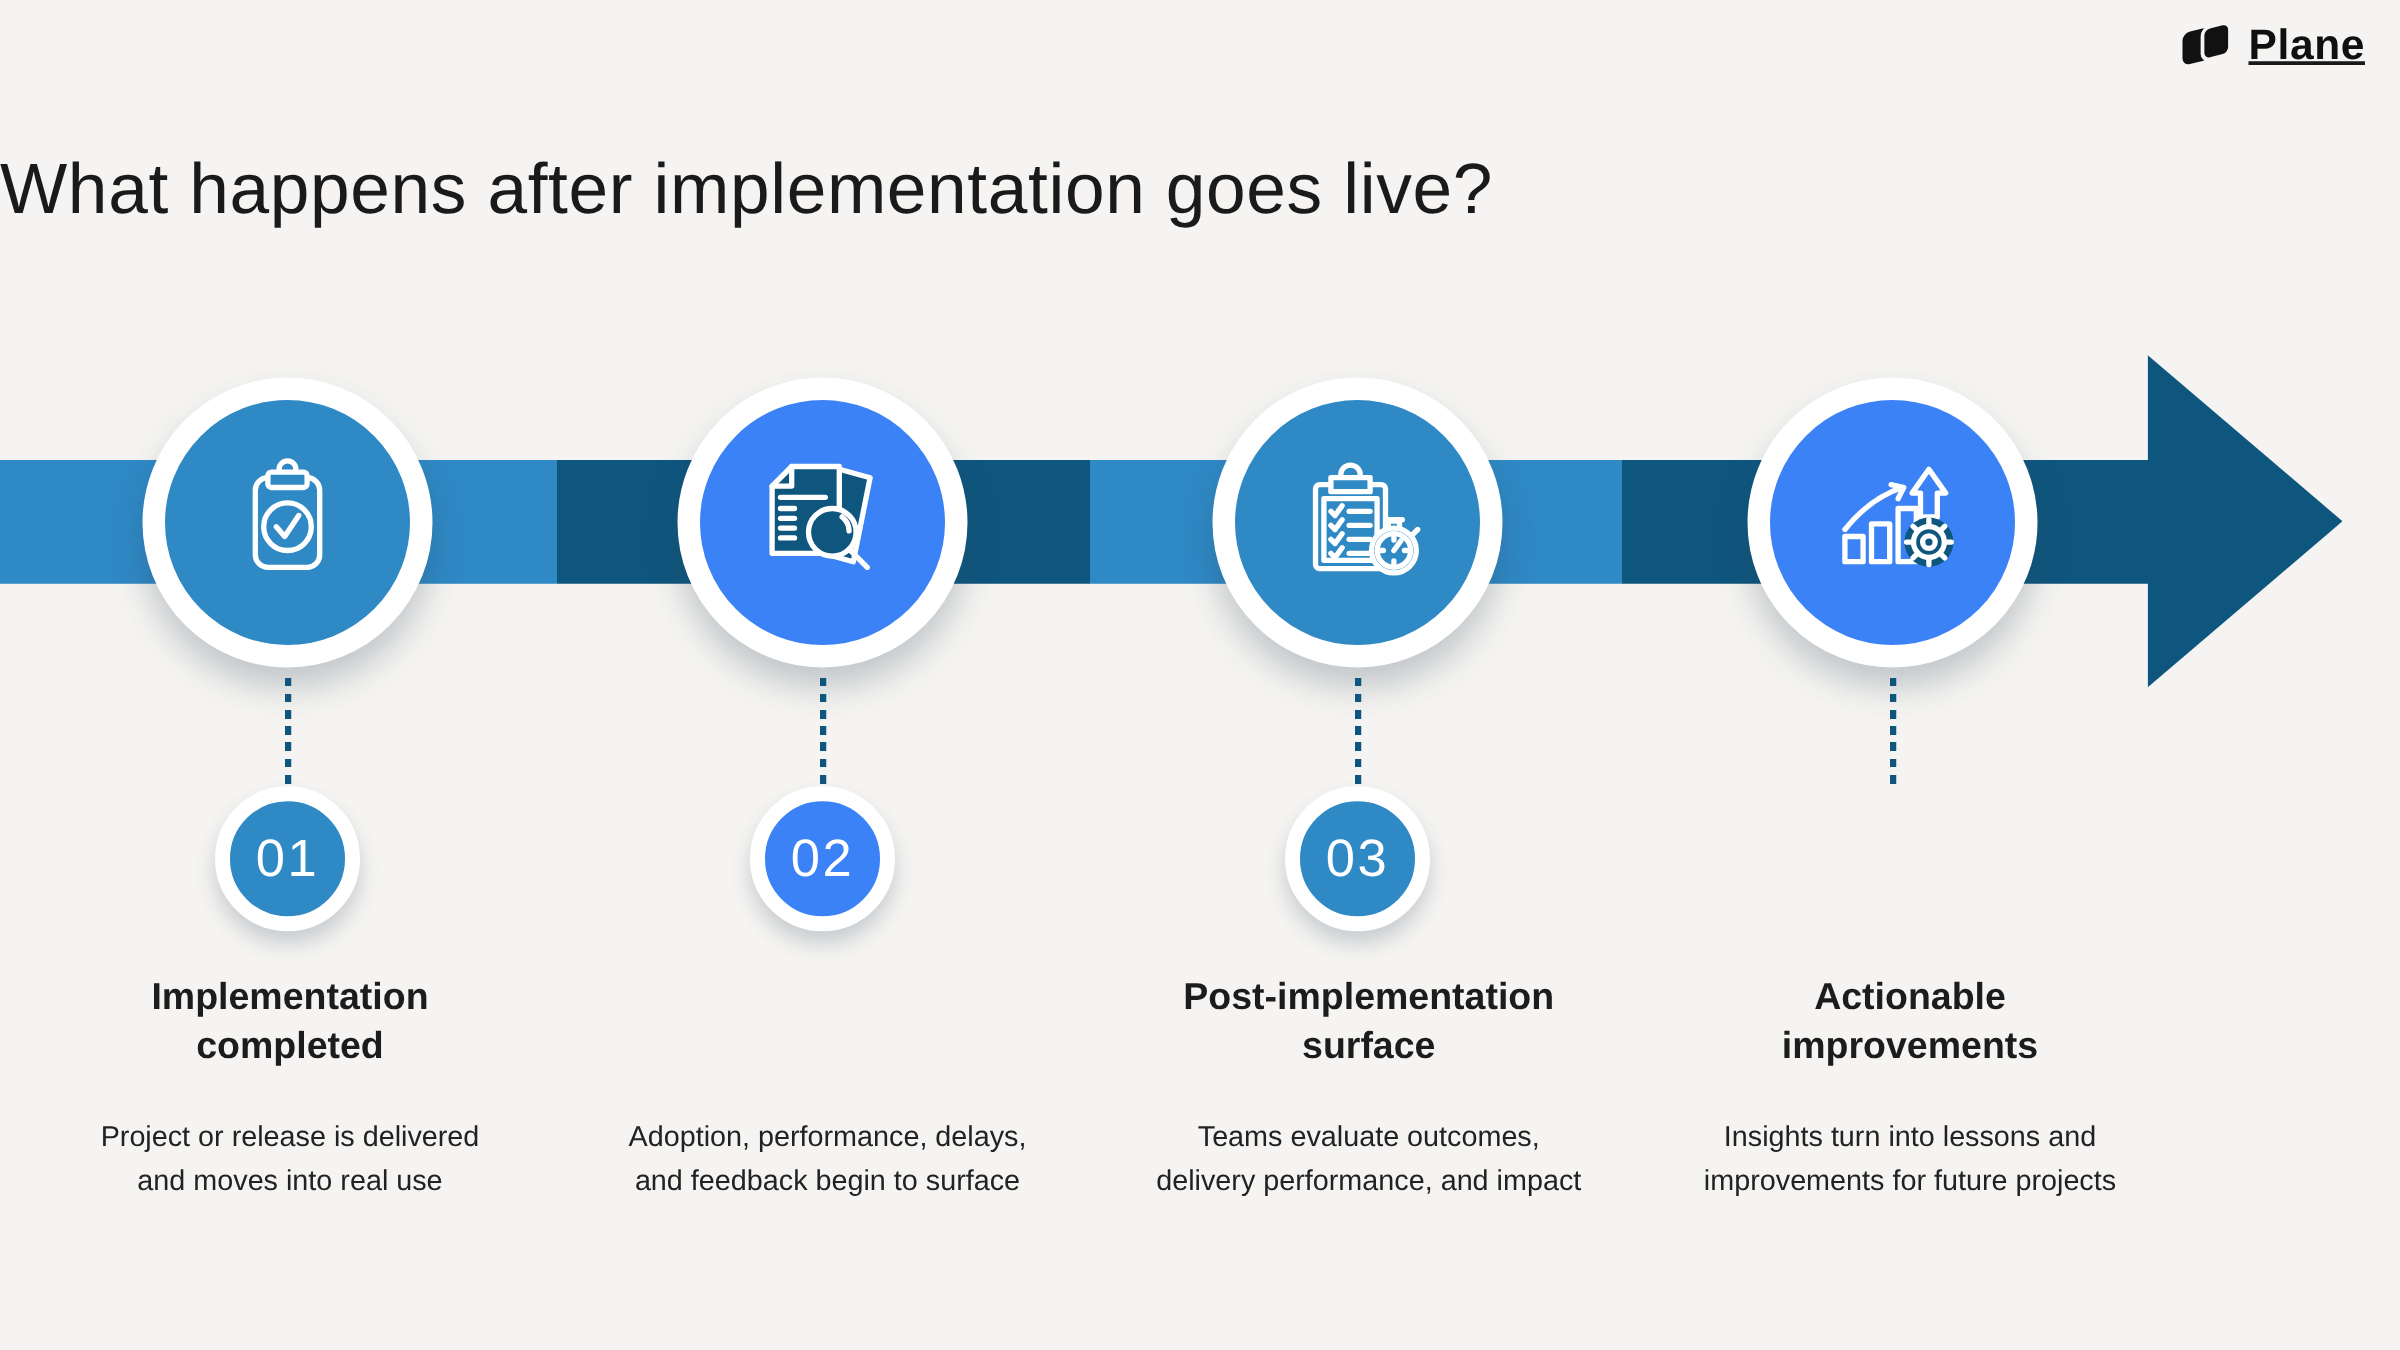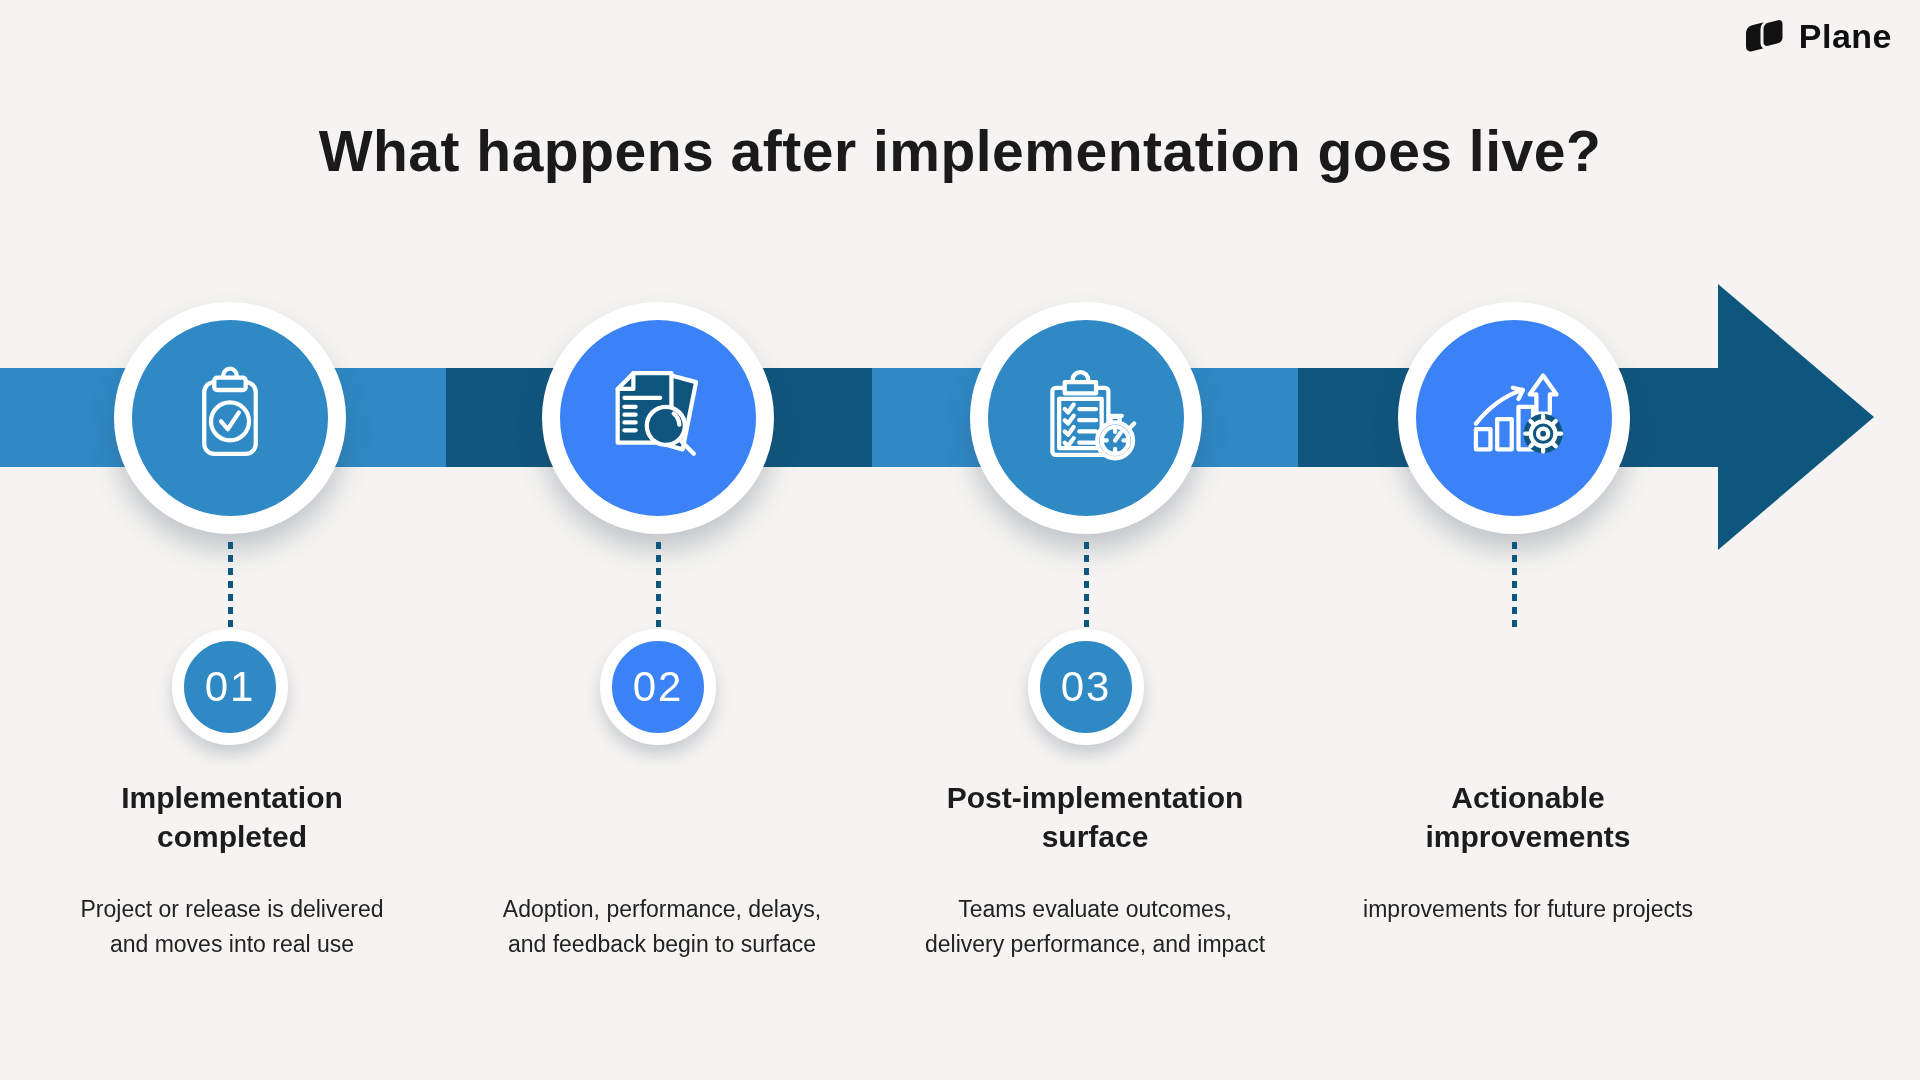--- a/index.html
+++ b/index.html
@@ -7,29 +7,29 @@
   body {
     position:relative;
     background:#F5F4F2;
     font-family:"Liberation Sans", sans-serif;
     color:#1A1A1A;
   }
 
   
   .brand {
     position:absolute; top:16px; right:28px;
-    display:flex; align-items:center; gap:9px;
+    display:flex; align-items:center; gap:9px;text-decoration:underline;
   }
   .brand-name { font-size:34px; font-weight:600; color:#101010; letter-spacing:.5px; }
 
   
   .page-title {
     position:absolute; top:118px; left:0; right:0;
-    text-align:center;
-    font-size:57px; font-weight:700; letter-spacing:.5px; color:#1A1A1A;
+    text-align:left;
+    font-size:57px; font-weight:400; letter-spacing:.5px; color:#1A1A1A;
   }
 
   
   .timeline-band {
     position:absolute; left:0; top:368px; width:1755px; height:99px;
     background:linear-gradient(to right,
       #2F89C5 0px,   #2F89C5 446px,
       #0F567E 446px, #0F567E 872px,
       #2F89C5 872px, #2F89C5 1298px,
       #0F567E 1298px,#0F567E 1755px);
@@ -221,15 +221,16 @@
       <circle class="mask" cx="76" cy="64" r="11"></circle>
       <circle cx="76" cy="64" r="4.5"></circle>
     </svg>
   </div>
   <div class="connector"></div>
   <div class="step-heading">
     <span class="tline">Actionable</span>
     <span class="tline">improvements</span>
   </div>
   <div class="step-desc">
+    <span class="tline">Insights turn into lessons and</span>
     <span class="tline">improvements for future projects</span>
   </div>
 </div>
 
 </body></html>

